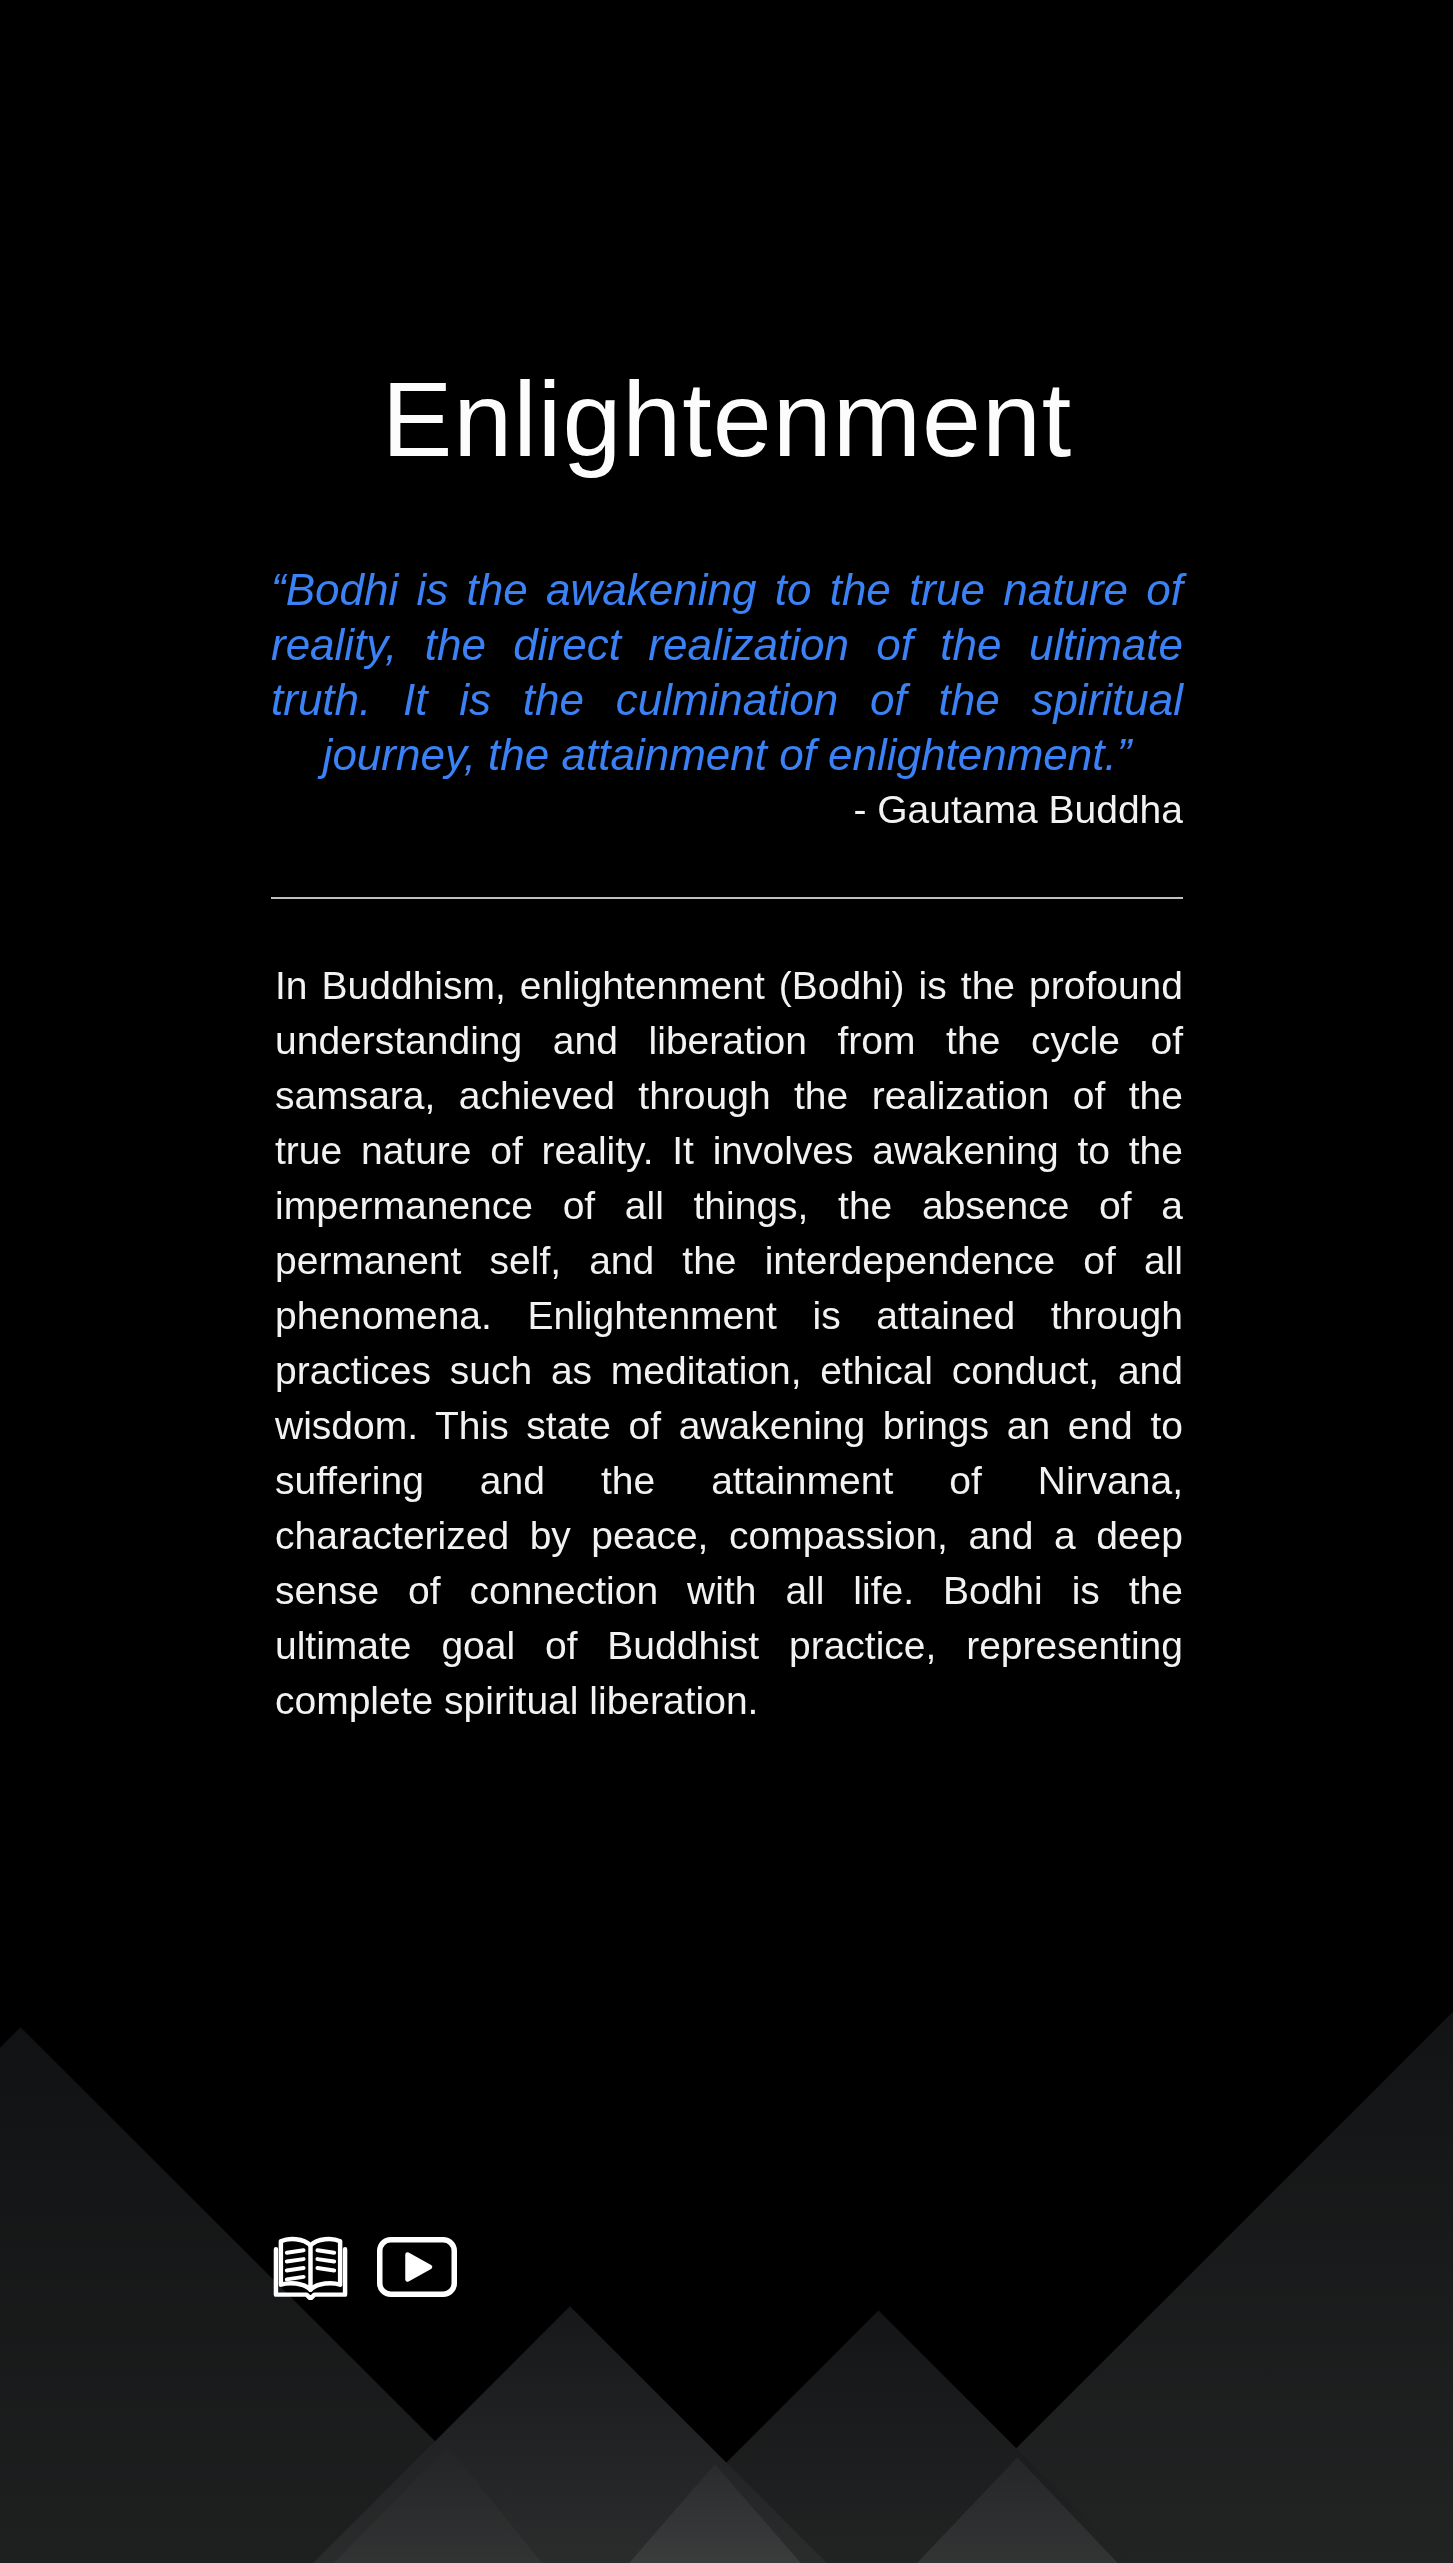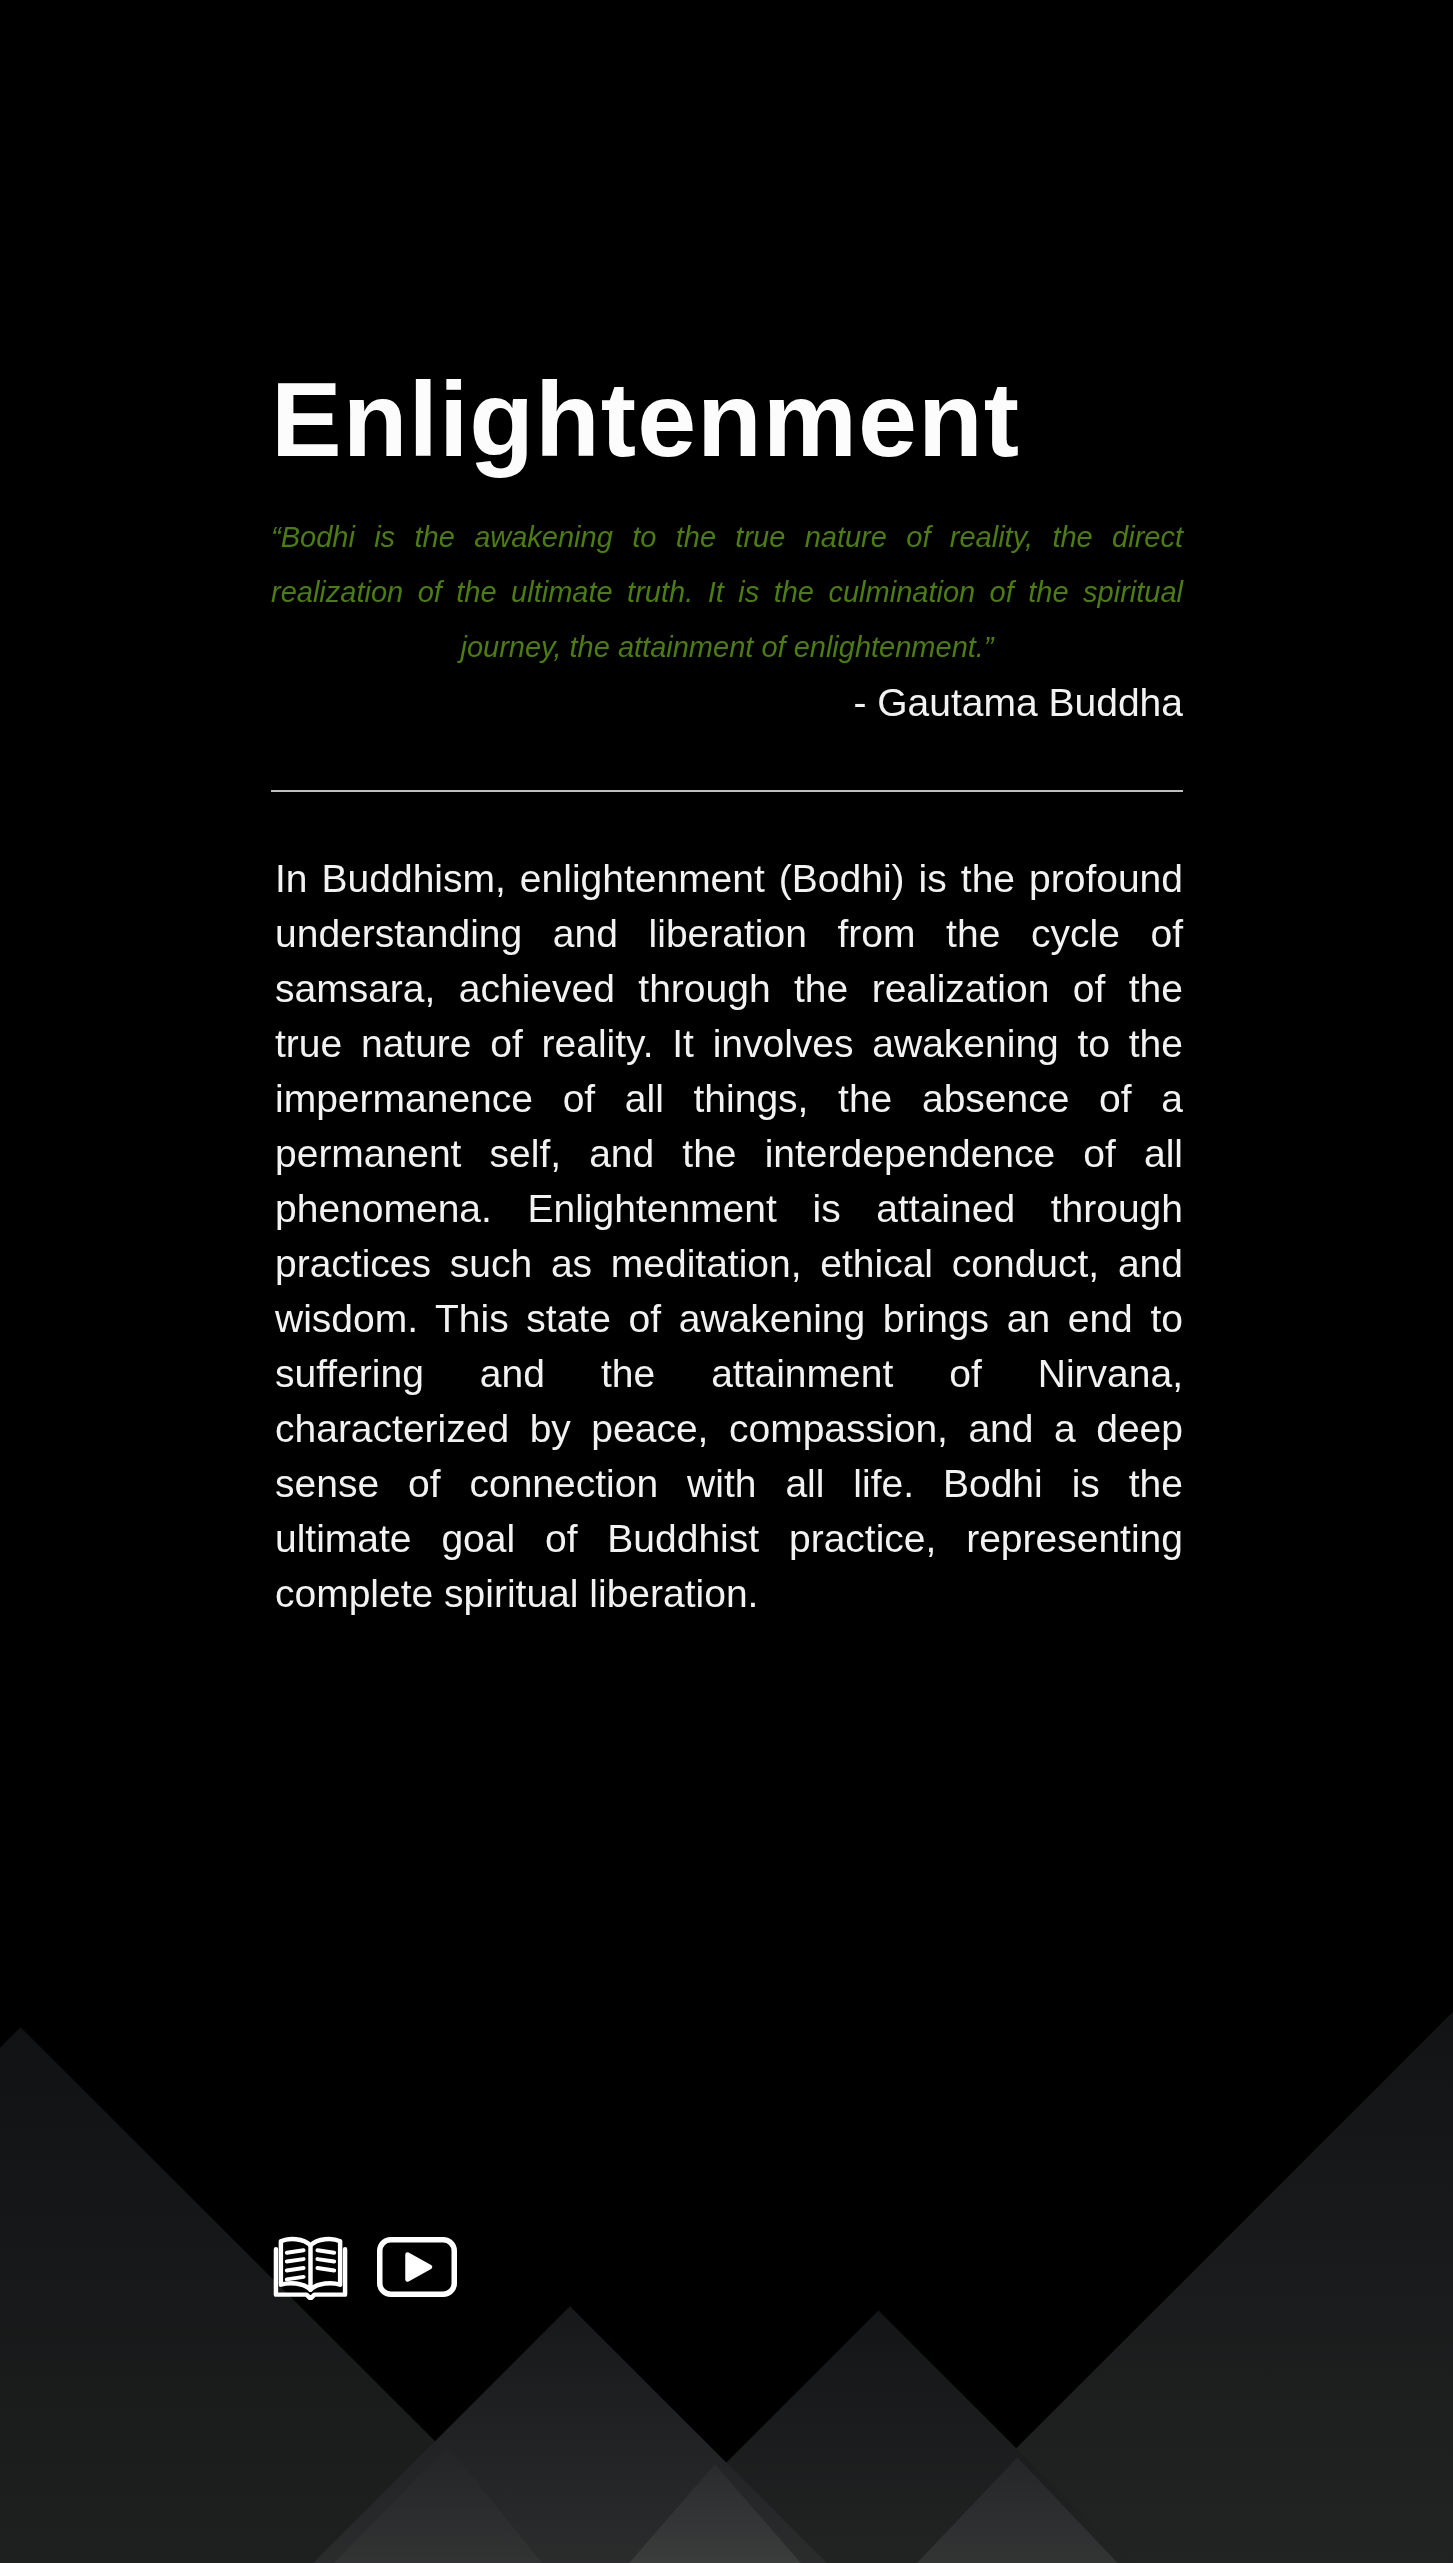--- a/index.html
+++ b/index.html
@@ -26,36 +26,37 @@
   }
   .content {
     position: absolute;
     left: 271px;
     top: 0;
     width: 912px;
   }
   h1.page-title {
     margin: 355px 0 0 0;
     font-size: 106px;
-    font-weight: 700;
+    font-weight: 400;
     line-height: 1.21;
+    text-align: center;
     color: #fcfcfc;
     letter-spacing: 1px;
     -webkit-text-stroke: 3.1px #000;
     paint-order: stroke fill;
   }
   h1.page-title span { display: block; }
   .quote {
-    margin: 27px 0 0 0;
-    font-size: 29px;
+    margin: 79px 0 0 0;
+    font-size: 44px;
     line-height: 55px;
     font-style: italic;
     text-align: justify;
     text-align-last: center;
-    color: #4d7c0f;
+    color: #3b82f6;
     -webkit-text-stroke: 1px #000;
     paint-order: stroke fill;
   }
   .quote .attr-inline {
     font-style: normal;
   }
   .attribution {
     margin: 0;
     font-size: 39px;
     line-height: 55px;

